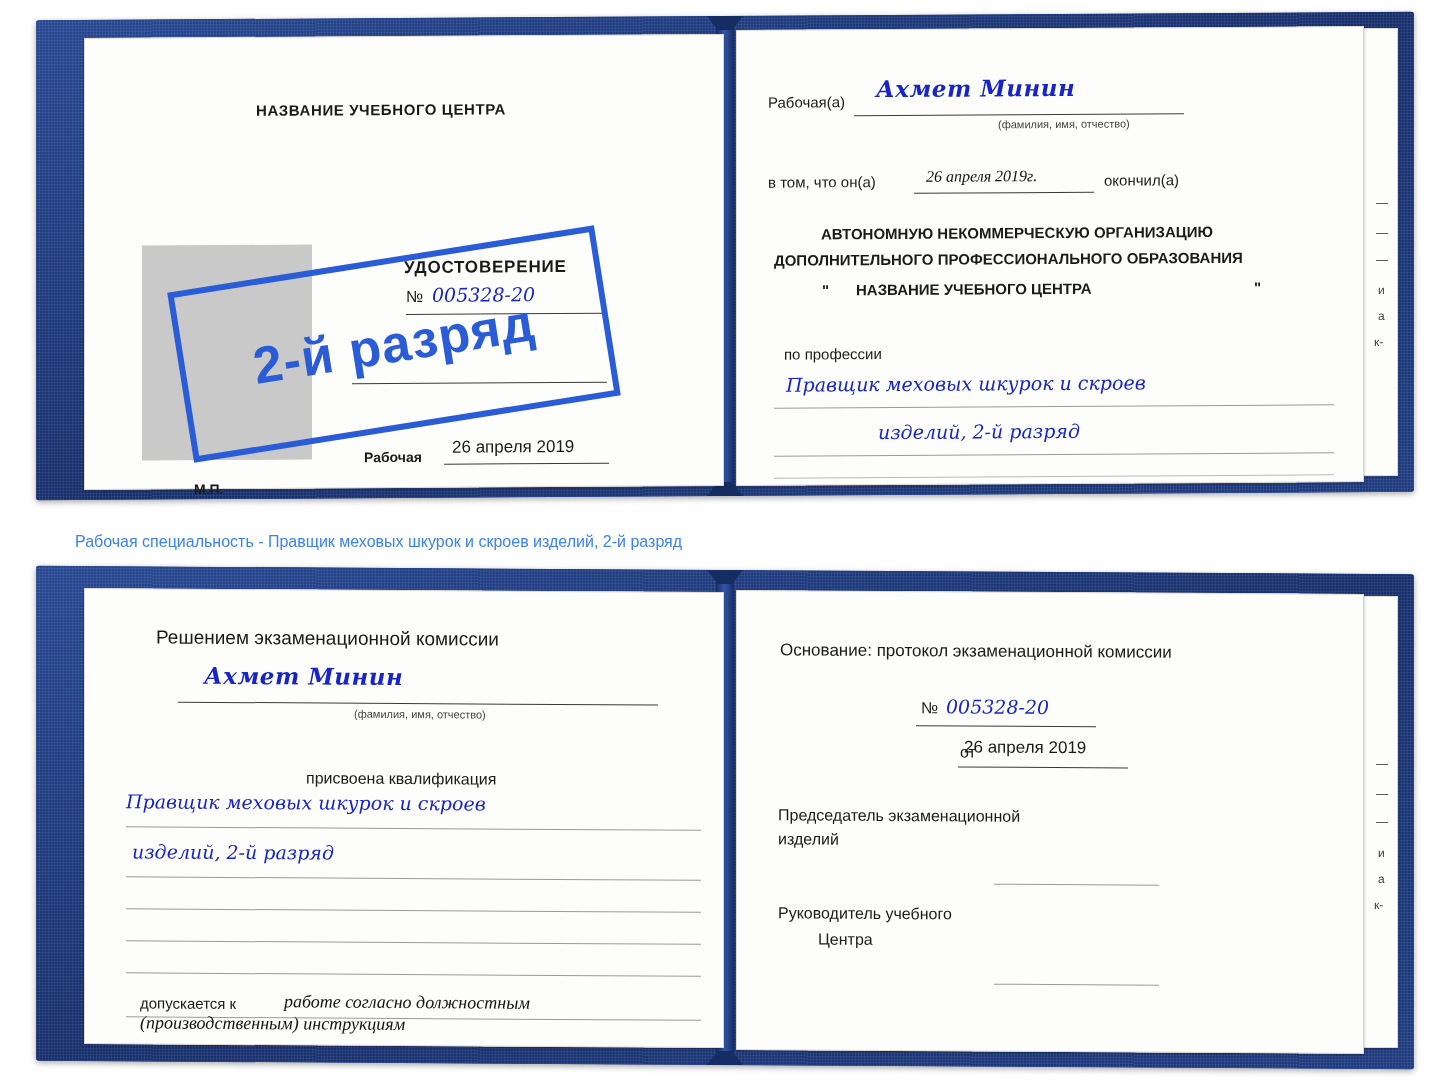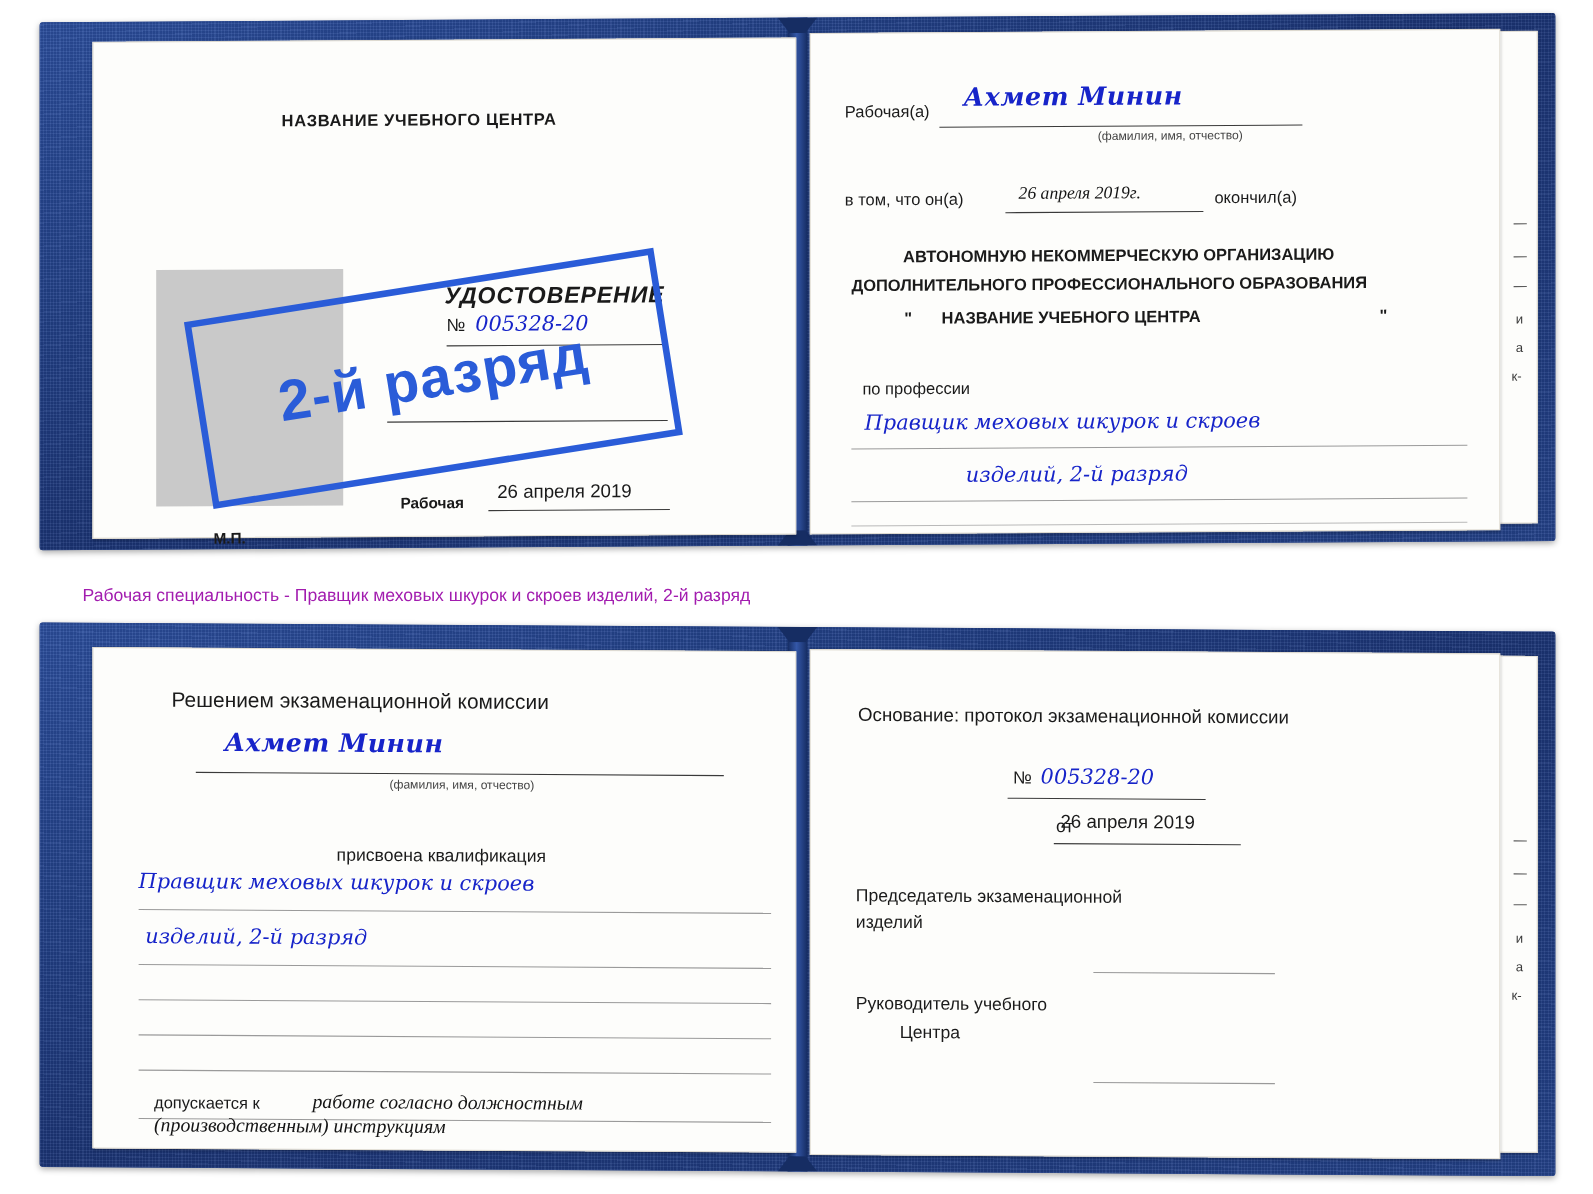--- a/index.html
+++ b/index.html
@@ -132,21 +132,21 @@
     letter-spacing: 1px;
     background: rgba(255,255,255,0.0);
   }
 
   
   .caption {
     position: absolute;
     left: 75px;
     top: 533px;
     font-size: 16px;
-    color: #a21caf;
+    color: #3b82f6;
     white-space: nowrap;
   }
 
   
   .sliver {
     position: absolute;
     font-size: 12px;
     color: #3b3b3b;
     white-space: nowrap;
   }
@@ -176,21 +176,21 @@
     <div class="sliver" style="left:50px; top:307px;">к-</div>
   </div>
 
   <div class="page" style="left:48px; top:18px; width:640px; height:452px;">
     <div class="edge"></div>
 
     <div class="lbl b" style="left:172px; top:65px; letter-spacing:0.6px;">НАЗВАНИЕ УЧЕБНОГО ЦЕНТРА</div>
 
     <div class="photo-box" style="left:58px; top:208px; width:170px; height:215px;"></div>
 
-    <div class="lbl b" style="left:320px; top:222px; font-size:21px; letter-spacing:0.8px;font-style:italic;">УДОСТОВЕРЕНИЕ</div>
+    <div class="lbl b" style="left:320px; top:222px; font-size:17px; letter-spacing:0.8px;">УДОСТОВЕРЕНИЕ</div>
 
     <div class="lbl" style="left:322px; top:252px; font-size:16px;">№</div>
     <div class="hand mid" style="left:348px; top:248px;">005328-20</div>
     <div class="rule" style="left:322px; top:278px; width:200px;"></div>
 
     <div class="rule" style="left:268px; top:347px; width:255px;"></div>
 
     <div class="lbl b" style="left:280px; top:413px; font-size:14px;">Рабочая</div>
     <div class="lbl" style="left:368px; top:402px; font-size:17px;">26 апреля 2019</div>
     <div class="rule" style="left:360px; top:428px; width:165px;"></div>

